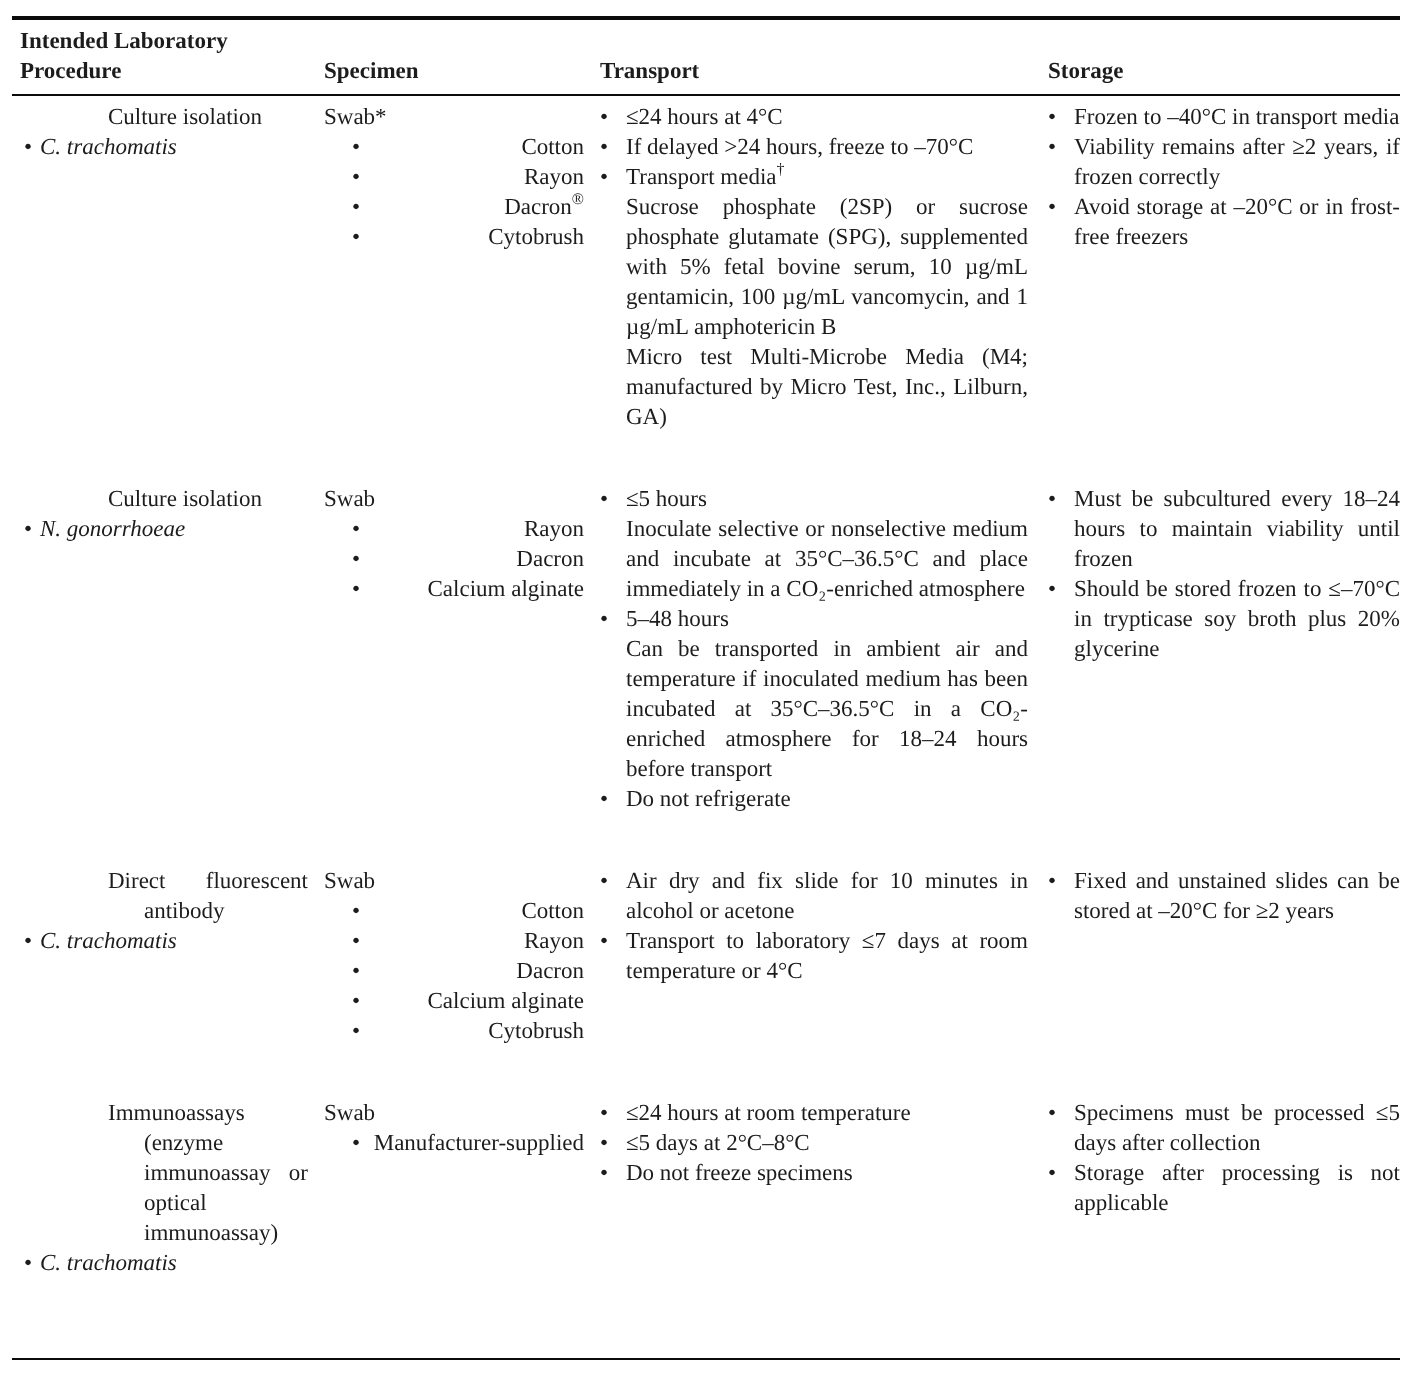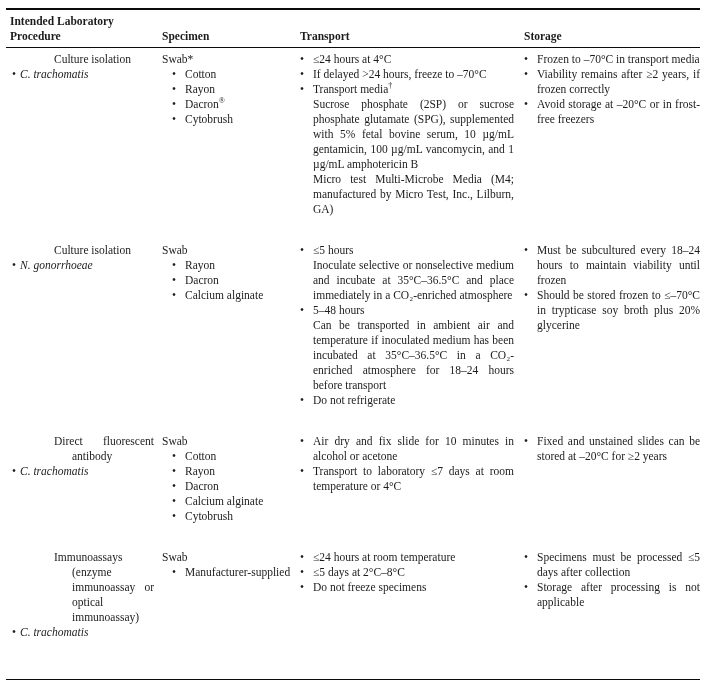--- a/index.html
+++ b/index.html
@@ -18,21 +18,21 @@
     font-weight:bold;
   }
   .col-proc{width:152px;padding-right:8px;box-sizing:border-box;}
   .col-spec{width:138px;padding-right:8px;box-sizing:border-box;}
   .col-trans{width:224px;padding-right:10px;box-sizing:border-box;}
   .col-stor{flex:1;box-sizing:border-box;}
   .row{display:flex;padding-left:4px;margin-top:4px;margin-bottom:26px;}
   .proc-title{padding-left:18px;text-indent:-18px;text-align:justify;margin-left:44px;}
   .organism{display:flex;gap:0;padding-left:2px;}
   .organism em{font-style:italic;}
-  .spec-item{display:flex;gap:5px;margin-left:10px;}
+  .spec-item{display:flex;gap:5px;margin-left:10px;text-align:right;}
   .item{display:flex;gap:5px;text-align:justify;}
   .item.plain{display:block;padding-left:13px;text-align:justify;}
   .bullet-marker{flex:none;width:8px;}
   .bullet-marker::before{content:"\2022";}
   .item > span:last-child, .spec-item > span:last-child, .organism em{flex:1;}
   .item > span:last-child{text-align:justify;}
   sup{font-size:8px;line-height:0;vertical-align:super;}
 </style>
 </head>
 <body>
@@ -85,21 +85,21 @@
           <div class="item">
             <span class="bullet-marker"></span>
             <span>Transport media<sup>†</sup></span>
           </div>
           <div class="item plain"><span>Sucrose phosphate (2SP) or sucrose phosphate glutamate (SPG), supplemented with 5% fetal bovine serum, 10 µg/mL gentamicin, 100 µg/mL vancomycin, and 1 µg/mL amphotericin B</span></div>
           <div class="item plain"><span>Micro test Multi-Microbe Media (M4; manufactured by Micro Test, Inc., Lilburn, GA)</span></div>
         </div>
         <div class="col-stor">
           <div class="item">
             <span class="bullet-marker"></span>
-            <span>Frozen to –70°C in transport media</span>
+            <span>Frozen to –40°C in transport media</span>
           </div>
           <div class="item">
             <span class="bullet-marker"></span>
             <span>Viability remains after ≥2 years, if frozen correctly</span>
           </div>
           <div class="item">
             <span class="bullet-marker"></span>
             <span>Avoid storage at –20°C or in frost-free freezers</span>
           </div>
         </div>

